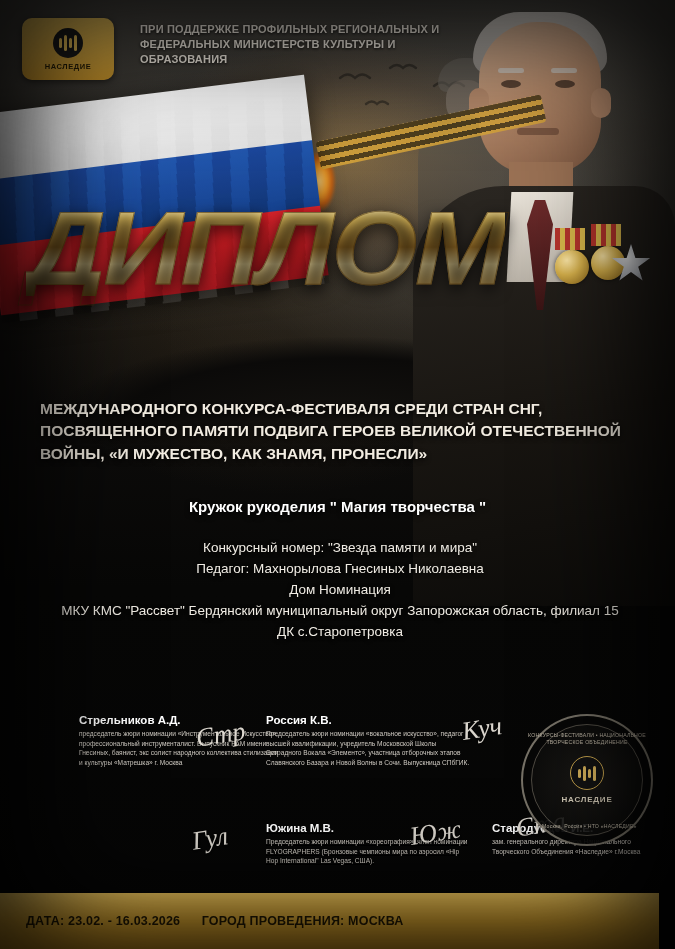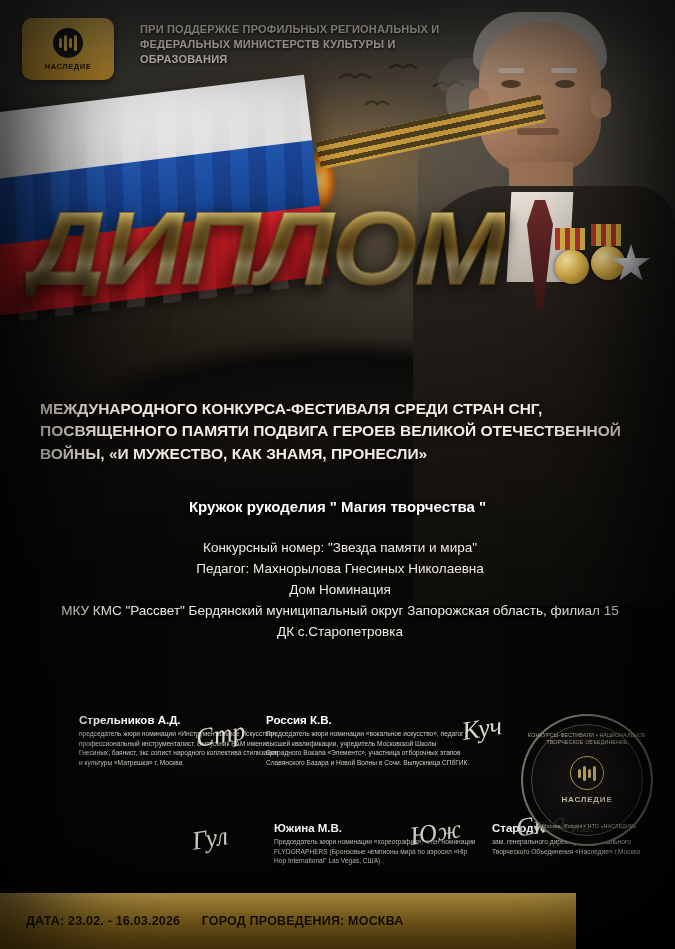--- a/index.html
+++ b/index.html
@@ -226,21 +226,21 @@
   .seal-mark i:nth-child(3){height:9px;} .seal-mark i:nth-child(4){height:15px;}
   .seal-name { margin-top: 5px; font-size: 8px; font-weight: 700; letter-spacing: .8px; color: #d8cfbb; }
   .seal-top, .seal-bottom {
     position: absolute; width: 124px; text-align: center; font-size: 5.2px;
     color: #b9b1a0; letter-spacing: .2px; line-height: 1.3;
   }
   .seal-top { top: 16px; } .seal-bottom { bottom: 14px; }
 
   
   .footer {
-    position: absolute; left: 0; bottom: 0; width: 576px; height: 56px;
+    position: absolute; left: 0; bottom: 0; width: 659px; height: 56px;
     background: linear-gradient(180deg, #f0c75d 0%, #d9a531 50%, #b9861d 100%);
     display: flex; align-items: center; justify-content: space-between;
     padding: 0 26px;
   }
   .footer-left { font-size: 12.5px; font-weight: 700; color: #231a05; letter-spacing: .2px; }
   .footer-order {
     font-size: 12.5px; font-weight: 700; color: #231a05;
     border: 2px solid #3a2b08; border-radius: 4px; padding: 5px 12px;
     background: rgba(255,255,255,.10);
   }
@@ -335,21 +335,21 @@
     <div class="sig" style="left:196px; top:14px;">Стр</div>
 
     <div class="jury-col" style="left:266px; top:8px;">
       <div class="jury-name">Россия К.В.</div>
       <div class="jury-desc">Председатель жюри номинации «вокальное искусство», педагог высшей квалификации, учредитель Московской Школы Эстрадного Вокала «Элементс», участница отборочных этапов Славянского Базара и Новой Волны в Сочи. Выпускница СПбГИК.</div>
     </div>
     <div class="sig" style="left:462px; top:8px;">Куч</div>
 
     <div class="sig" style="left:192px; top:118px;">Гул</div>
 
-    <div class="jury-col" style="left:274px; top:116px;text-decoration:underline;">
+    <div class="jury-col" style="left:266px; top:116px;text-decoration:underline;">
       <div class="jury-name">Южина М.В.</div>
       <div class="jury-desc">Председатель жюри номинации «хореография», член номинации FLYOGRAPHERS (Бронзовые чемпионы мира по аэросил «Hip Hop International" Las Vegas, США).</div>
     </div>
     <div class="sig" style="left:410px; top:112px;">Юж</div>
 
     <div class="jury-col" style="left:492px; top:116px; width:160px;">
       <div class="jury-name">Стародубцев И.Е.</div>
       <div class="jury-desc">зам. генерального директора Национального Творческого Объединения «Наследие» г.Москва</div>
     </div>
     <div class="sig" style="left:516px; top:104px;">Ста</div>

